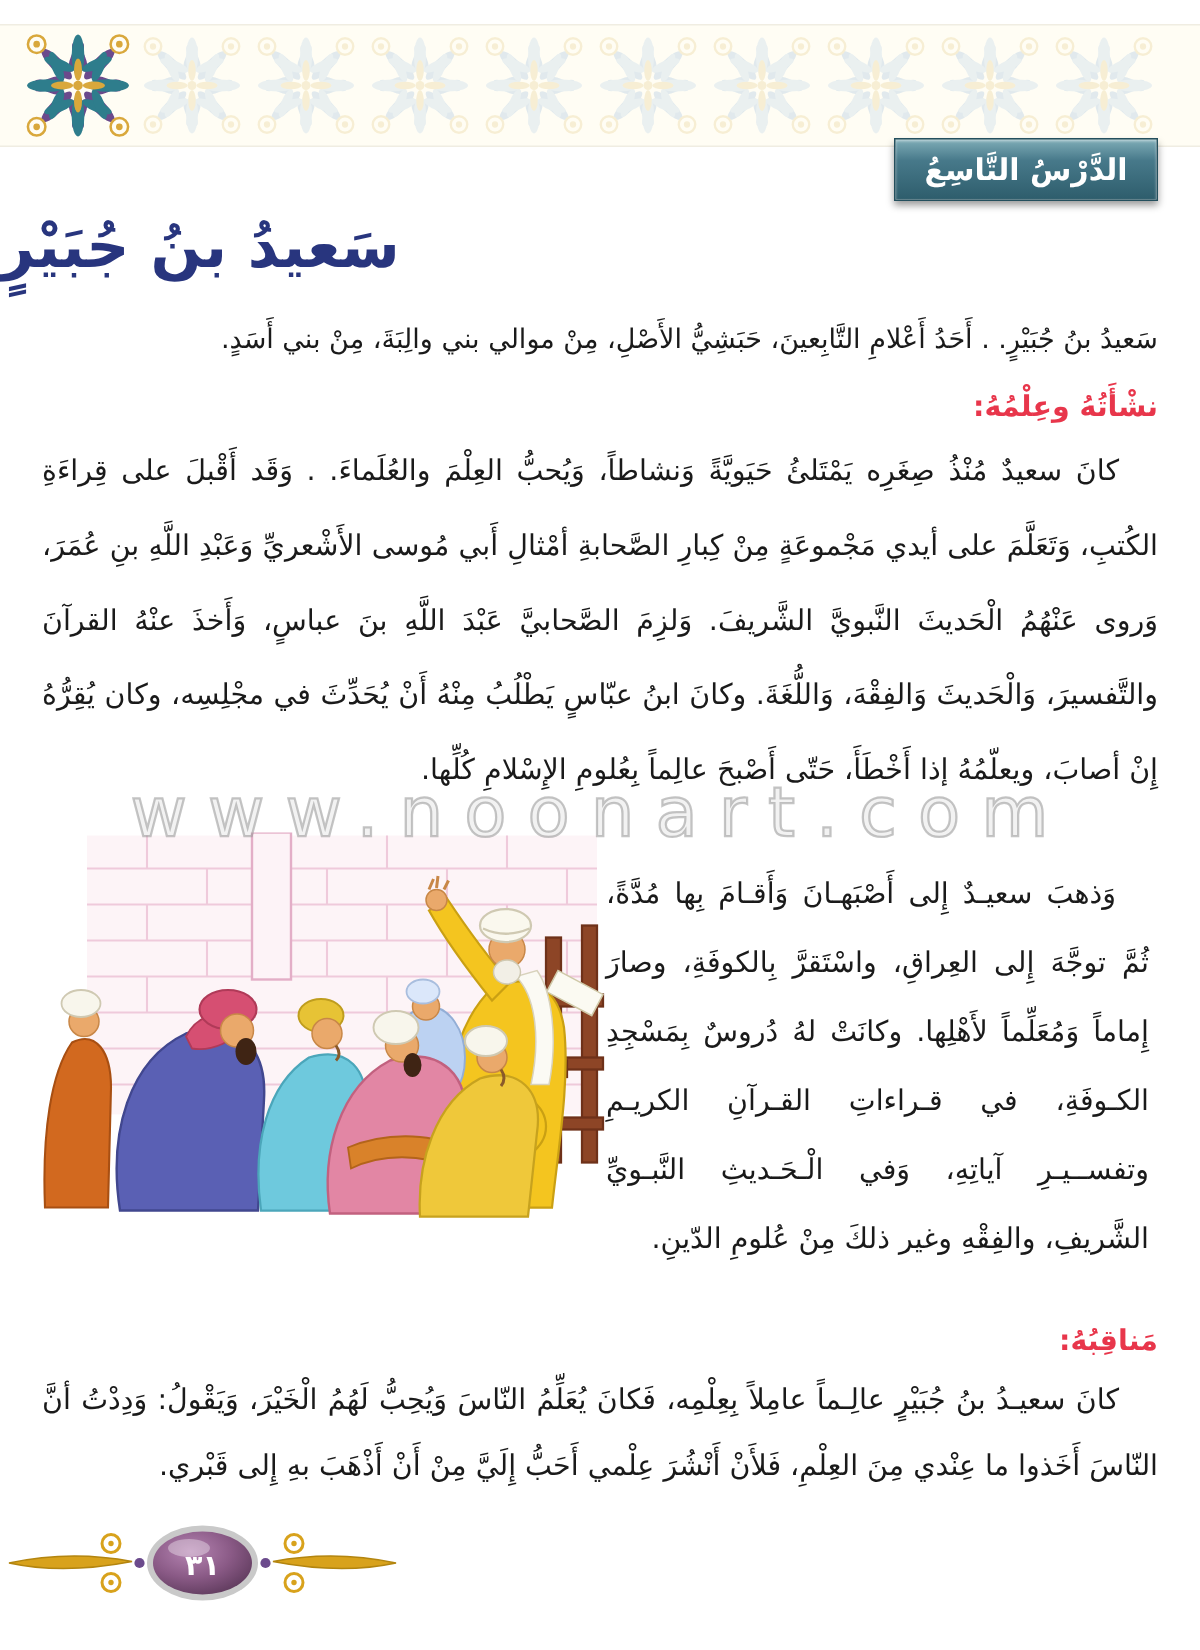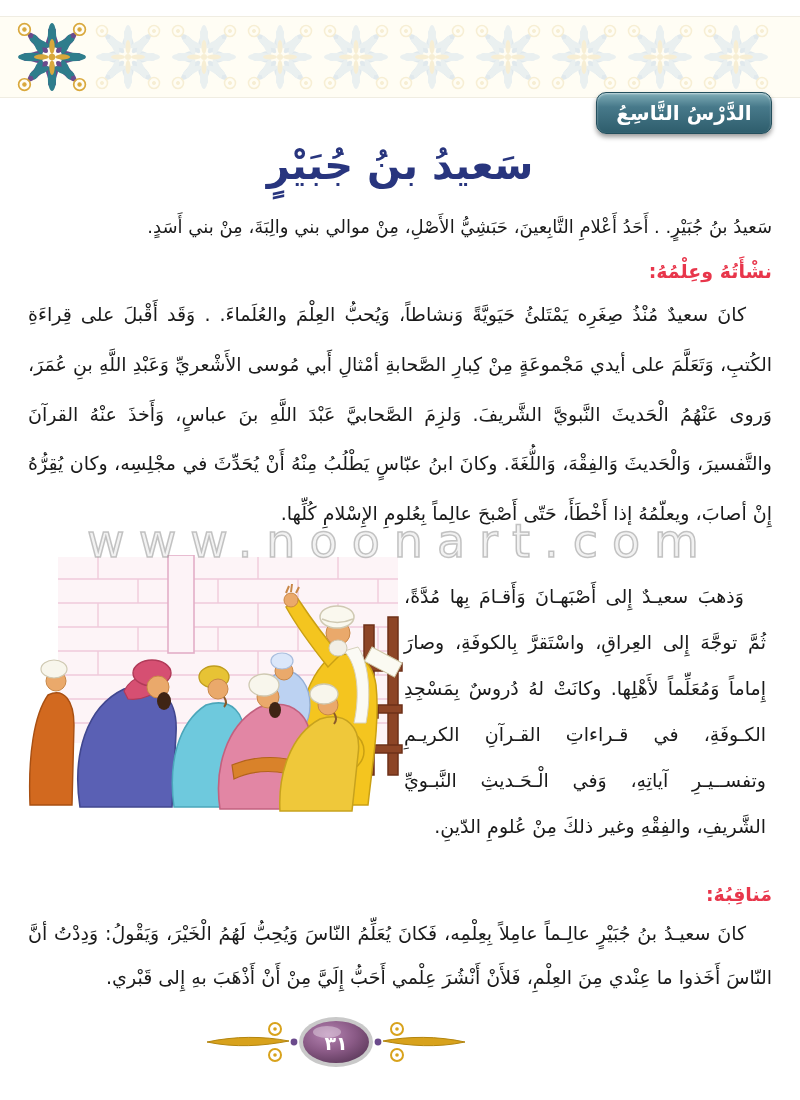--- a/index.html
+++ b/index.html
@@ -17,33 +17,33 @@
     position:absolute;top:16px;left:0;
     width:800px;height:80px;
     background:#fffdf4;
     border-top:1px solid #f0ede2;
     border-bottom:1px solid #f0ede2;
   }
   
   .badge{
     position:absolute;top:92px;right:28px;
     width:174px;height:40px;
-    border-radius:10px;
+    border-radius:0;
     background:linear-gradient(180deg,#7fadb7 0%,#47798a 35%,#2e5d6c 100%);
     border:1px solid #244f5d;
     box-shadow:0 3px 5px rgba(0,0,0,.4), inset 0 1px 2px rgba(255,255,255,.55);
     color:#ffffff;
     font-size:20px;font-weight:bold;
     line-height:40px;text-align:center;
     direction:rtl;
   }
   
   .title{
     margin-top:142px;
-    text-align:center;
+    text-align:left;
     font-size:40px;font-weight:bold;
     color:#28357e;
     direction:rtl;
   }
   .subtitle{
     margin-top:10px;
     text-align:center;
     font-size:21px;font-weight:bold;
     color:#28357e;
     direction:rtl;
@@ -85,22 +85,22 @@
     text-align:center;
     font-size:46px;font-weight:normal;
     letter-spacing:14px;
     color:rgba(210,210,210,0.28);
     -webkit-text-stroke:1.5px rgba(150,150,150,0.55);
     pointer-events:none;
     font-family:"DejaVu Sans", sans-serif;
   }
   
   .footer{
-    position:absolute;bottom:26px;left:12px;width:648px;
-    text-align:center;
+    position:absolute;bottom:26px;left:0;width:648px;
+    text-align:left;
   }
 </style>
 </head>
 <body>
 
 <div class="page">
 
   <div class="band">
     <svg width="800" height="80" viewBox="0 0 800 80">
       <defs>

